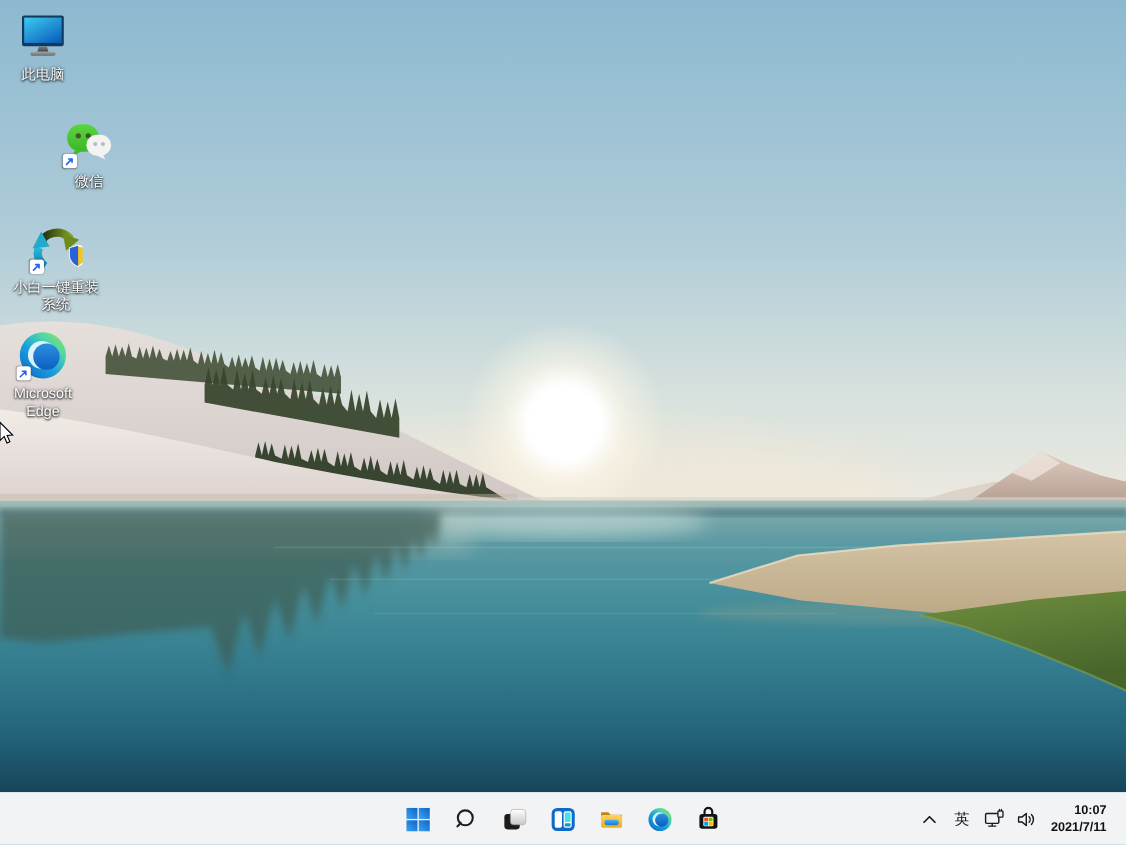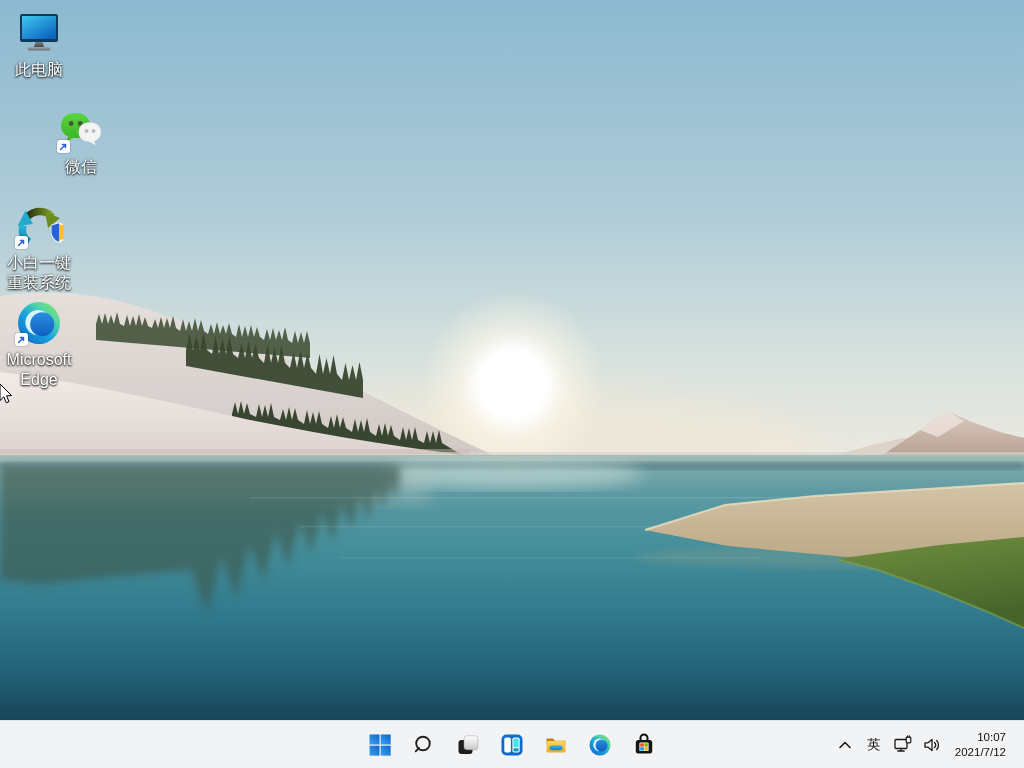--- a/index.html
+++ b/index.html
@@ -8,40 +8,40 @@
   .screen { position:relative; width:1024px; height:768px; overflow:hidden; background:#8fbcd2; }
 
   
   .wallpaper { position:absolute; left:0; top:0; width:1024px; height:720px; }
 
   
   .desktop-icons { position:absolute; left:0; top:0; width:78px; }
   .desk-icon { position:absolute; left:0; width:78px; display:flex; flex-direction:column; align-items:center; cursor:default; }
   .icon48 { position:relative; width:48px; height:48px; }
   .icon48 svg { display:block; }
-  .desk-label { margin-top:3px; max-width:78px; font-size:16px; line-height:1.22; color:#ffffff; text-align:center;
+  .desk-label { margin-top:3px; max-width:78px; font-size:13px; line-height:1.22; color:#ffffff; text-align:center;
                 text-shadow:0 1px 2px rgba(0,0,0,.95), 0 0 3px rgba(0,0,0,.65); }
   .shortcut-badge { position:absolute; left:0px; bottom:1px; width:13px; height:13px; background:#fff;
                     border-radius:2.5px; box-shadow:0 0 1.5px rgba(0,0,0,.55); display:flex; align-items:center; justify-content:center; }
 
   
   .taskbar { position:absolute; left:0; bottom:0; width:1024px; height:48px; background:#f2f3f5;
              border-top:1px solid rgba(0,0,0,.06); }
   .tb-center { position:absolute; left:50%; top:0; height:48px; transform:translateX(-50%);
                display:flex; align-items:center; }
   .tb-btn { width:44px; height:44px; margin:0; border:none; background:transparent; display:flex;
             align-items:center; justify-content:center; border-radius:5px; cursor:pointer; }
   .tb-tray { position:absolute; right:0; top:0; height:48px; display:flex; align-items:center; padding-right:12px; }
   .tray-btn { height:40px; display:flex; align-items:center; justify-content:center; border:none;
               background:transparent; border-radius:5px; cursor:pointer; color:#1b1b1b; }
   .tray-chevron { width:28px; }
   .tray-ime { width:30px; font-size:13.5px; color:#111; }
   .tray-net, .tray-vol { width:29px; }
   .tray-clock { padding:0 6px 0 8px; text-align:right; font-size:11.5px; line-height:1.32; color:#111;
-                display:block; }
+                display:block;font-weight:bold; }
 
   
   .cursor { position:absolute; left:-1px; top:383px; pointer-events:none; }
 </style>
 </head>
 <body>
 
 <div class="screen">
 
   <svg class="wallpaper" viewBox="0 0 1024 720" preserveAspectRatio="none">
@@ -250,21 +250,21 @@
         </svg>
         <div class="shortcut-badge">
           <svg width="11" height="11" viewBox="0 0 11 11">
               <path d="M2.5,8.5 L7.5,3.5 M7.5,3.5 H4.4 M7.5,3.5 V6.6" stroke="#2a63e8" stroke-width="1.5" stroke-linecap="round" fill="none"></path>
             </svg>
         </div>
       </div>
       <div class="desk-label">微信</div>
     </div>
 
-    <div class="desk-icon" style="top:202px;">
+    <div class="desk-icon" style="top:202px;margin-left:12px;">
       <div class="icon48">
         <svg width="48" height="48" viewBox="0 0 48 48">
           <path d="M10,20 A15,13 0 0 1 37,15" stroke="url(#xbTop)" stroke-width="7.5" fill="none"></path>
           <path d="M30,10 L45,16 L33,26 Z" fill="#6d8c1f"></path>
           <path d="M14,40 A15,14 0 0 1 8.5,23" stroke="url(#xbLeft)" stroke-width="7.5" fill="none"></path>
           <path d="M2.5,24 L10.5,8.5 L18,22 Z" fill="#22aacd"></path>
           <path d="M36.5,23.5 l7.5,-2.2 l7.5,2.2 v6.3 c0,5.2 -3.8,8.6 -7.5,10.2 c-3.7,-1.6 -7.5,-5 -7.5,-10.2 Z" fill="#f5c51d" stroke="#ffffff" stroke-width="1.4"></path>
           <path d="M36.5,23.5 l7.5,-2.2 v18.7 c-3.7,-1.6 -7.5,-5 -7.5,-10.2 Z" fill="#2a61d8"></path>
         </svg>
         <div class="shortcut-badge">
@@ -376,17 +376,17 @@
         </svg>
       </button>
       <button class="tray-btn tray-vol">
         <svg width="22" height="22" viewBox="0 0 22 22">
           <path d="M4,8.8 H7 L11,5.5 V16.5 L7,13.2 H4 Z" stroke="#1a1a1a" stroke-width="1.3" fill="none" stroke-linejoin="round"></path>
           <path d="M13.5,8.5 a3.6,3.6 0 0 1 0,5 M15.7,6.5 a6.6,6.6 0 0 1 0,9" stroke="#1a1a1a" stroke-width="1.3" fill="none" stroke-linecap="round"></path>
         </svg>
       </button>
       <button class="tray-btn tray-clock">
         <div>10:07</div>
-        <div>2021/7/12</div>
+        <div>2021/7/11</div>
       </button>
     </div>
   </div>
 </div>
 
 </body></html>

